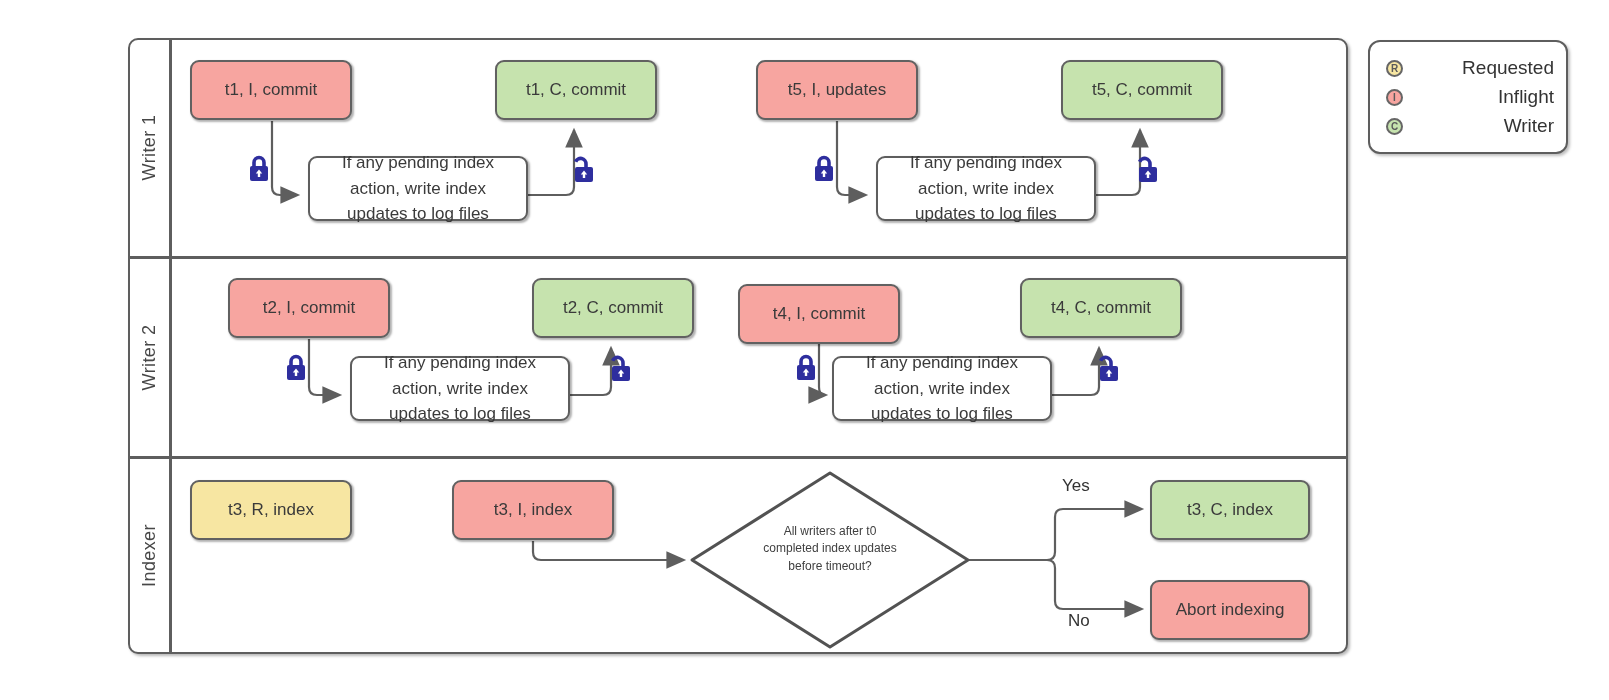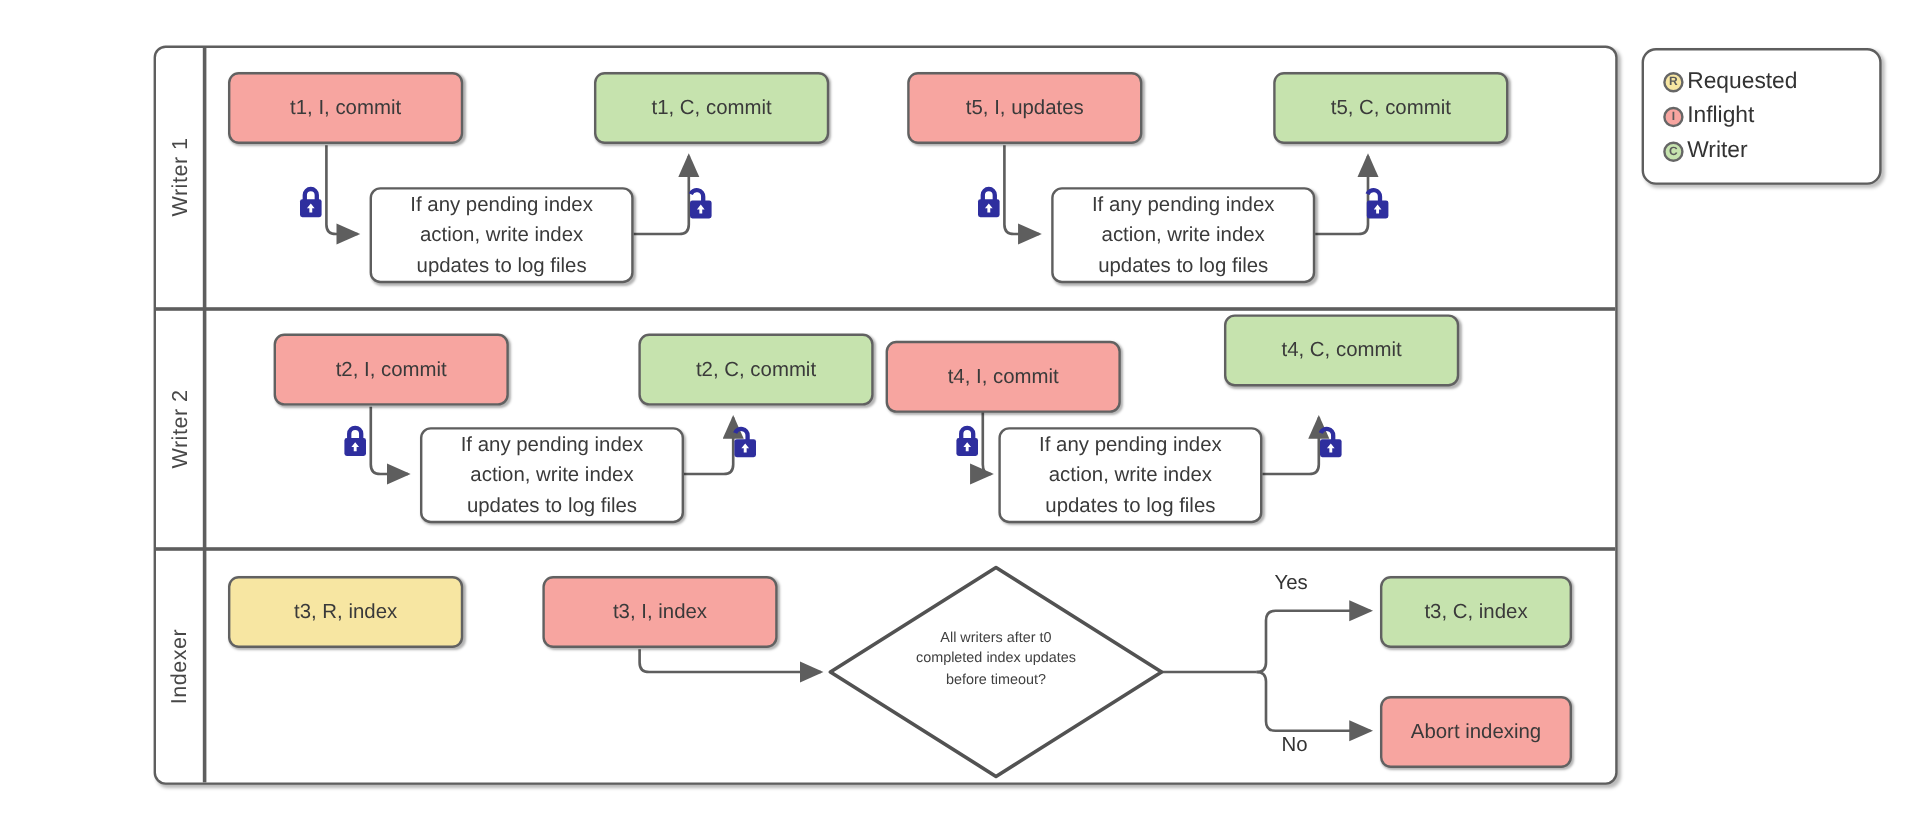--- a/index.html
+++ b/index.html
@@ -30,26 +30,26 @@
   svg.connectors { position:absolute; left:0; top:0; z-index:2; pointer-events:none; }
 
   
   .node {
     position:absolute; box-sizing:border-box; z-index:3;
     display:flex; align-items:center; justify-content:center; text-align:center;
     border:2.5px solid #616161; border-radius:9px;
     font-size:17px; color:#3a3a3a;
     box-shadow:1.5px 1.5px 2px rgba(0,0,0,.3);
   }
-  .evt { width:196px; height:60px; }
+  .evt { width:162px; height:60px; }
   .inflight  { background:#f7a5a0; }
   .commit    { background:#c6e3ae; }
   .requested { background:#f7e6a2; }
   .note {
-    width:220px; height:80px; background:#fff; flex-direction:column;
+    width:220px; height:65px; background:#fff; flex-direction:column;
     line-height:1.5; font-size:17px; border-color:#5e5e5e;
   }
   .decision-text {
     position:absolute; z-index:3; text-align:center;
     font-size:12px; line-height:1.45; color:#404040;
   }
   .branch-label { position:absolute; z-index:3; font-size:17px; color:#333; }
 
   
   .lock { position:absolute; z-index:4; width:26px; height:31px; }
@@ -65,21 +65,21 @@
   .legend-row { display:flex; align-items:center; gap:3px; }
   .legend-circle {
     flex:none; width:17px; height:17px; border-radius:50%;
     box-sizing:border-box; border:2px solid #666;
     display:flex; align-items:center; justify-content:center;
     font-size:10px; font-weight:bold; color:#5a5a5a;
   }
   .legend-circle.requested { background:#f7e6a2; }
   .legend-circle.inflight  { background:#f7a5a0; }
   .legend-circle.commit    { background:#c6e3ae; }
-  .legend-label { flex:1; text-align:left; font-size:19px; color:#333; }
+  .legend-label { flex:1; text-align:right; font-size:19px; color:#333; }
 </style>
 </head>
 <body>
 
 <div class="root">
 
   <div class="frame"></div>
   <div class="lane-sep" style="top:256px"></div>
   <div class="lane-sep" style="top:456px"></div>
   <div class="label-divider"></div>
@@ -145,21 +145,21 @@
 
   <div class="node evt inflight" style="left:228px;top:278px">
     <span>t2, I, commit</span>
   </div>
   <div class="node evt commit" style="left:532px;top:278px">
     <span>t2, C, commit</span>
   </div>
   <div class="node evt inflight" style="left:738px;top:284px">
     <span>t4, I, commit</span>
   </div>
-  <div class="node evt commit" style="left:1020px;top:262px">
+  <div class="node evt commit" style="left:1020px;top:278px">
     <span>t4, C, commit</span>
   </div>
   <div class="node note" style="left:350px;top:356px">
     <span>If any pending index</span>
     <span>action, write index</span>
     <span>updates to log files</span>
   </div>
   <div class="node note" style="left:832px;top:356px">
     <span>If any pending index</span>
     <span>action, write index</span>

